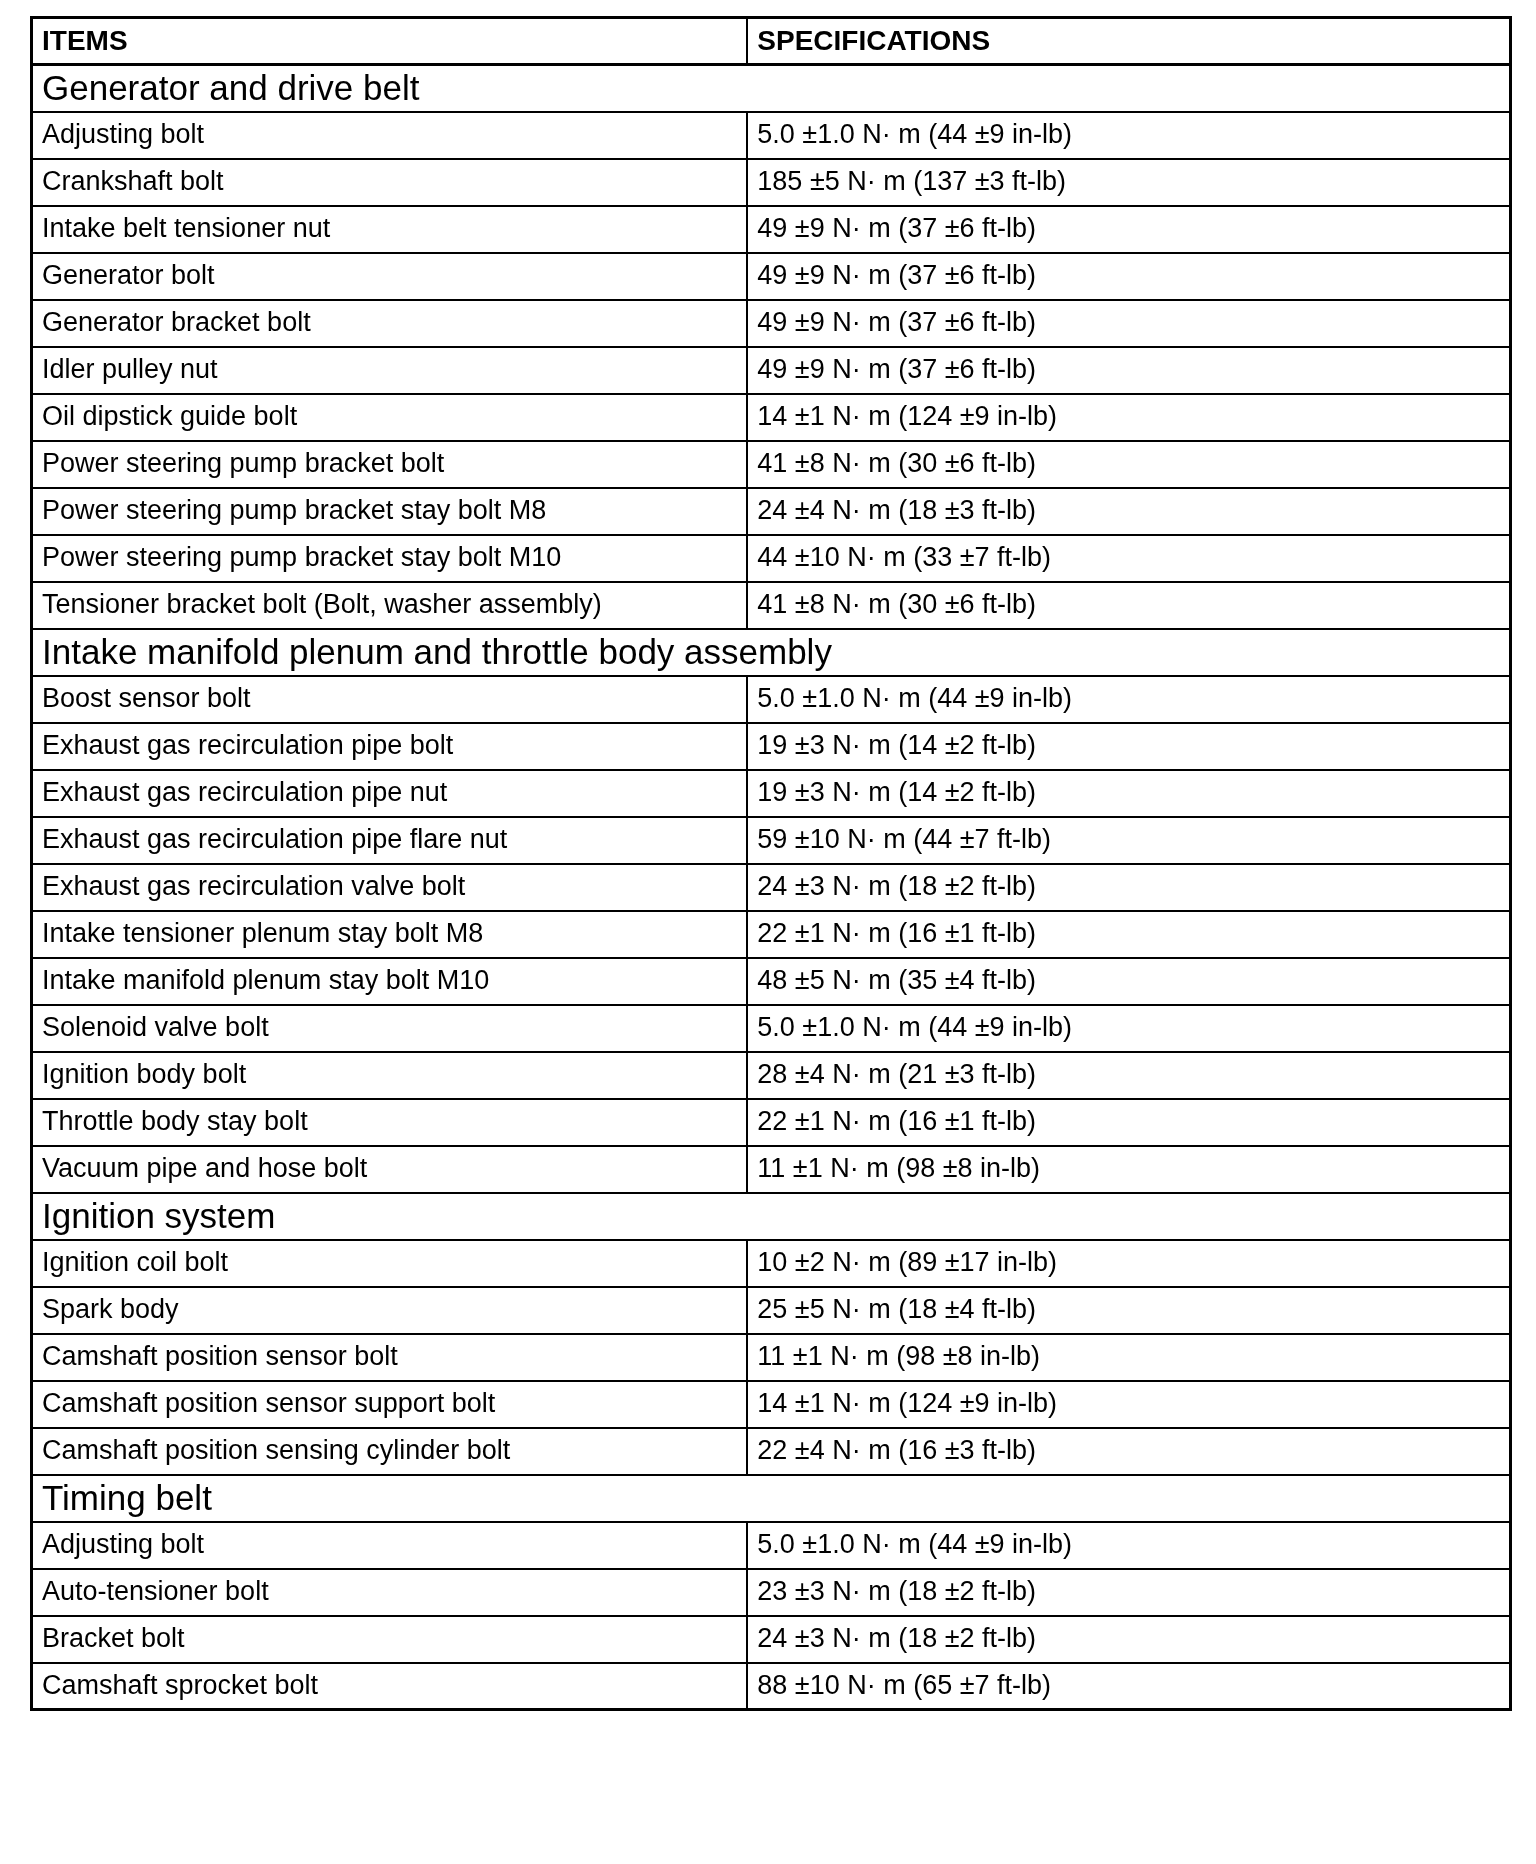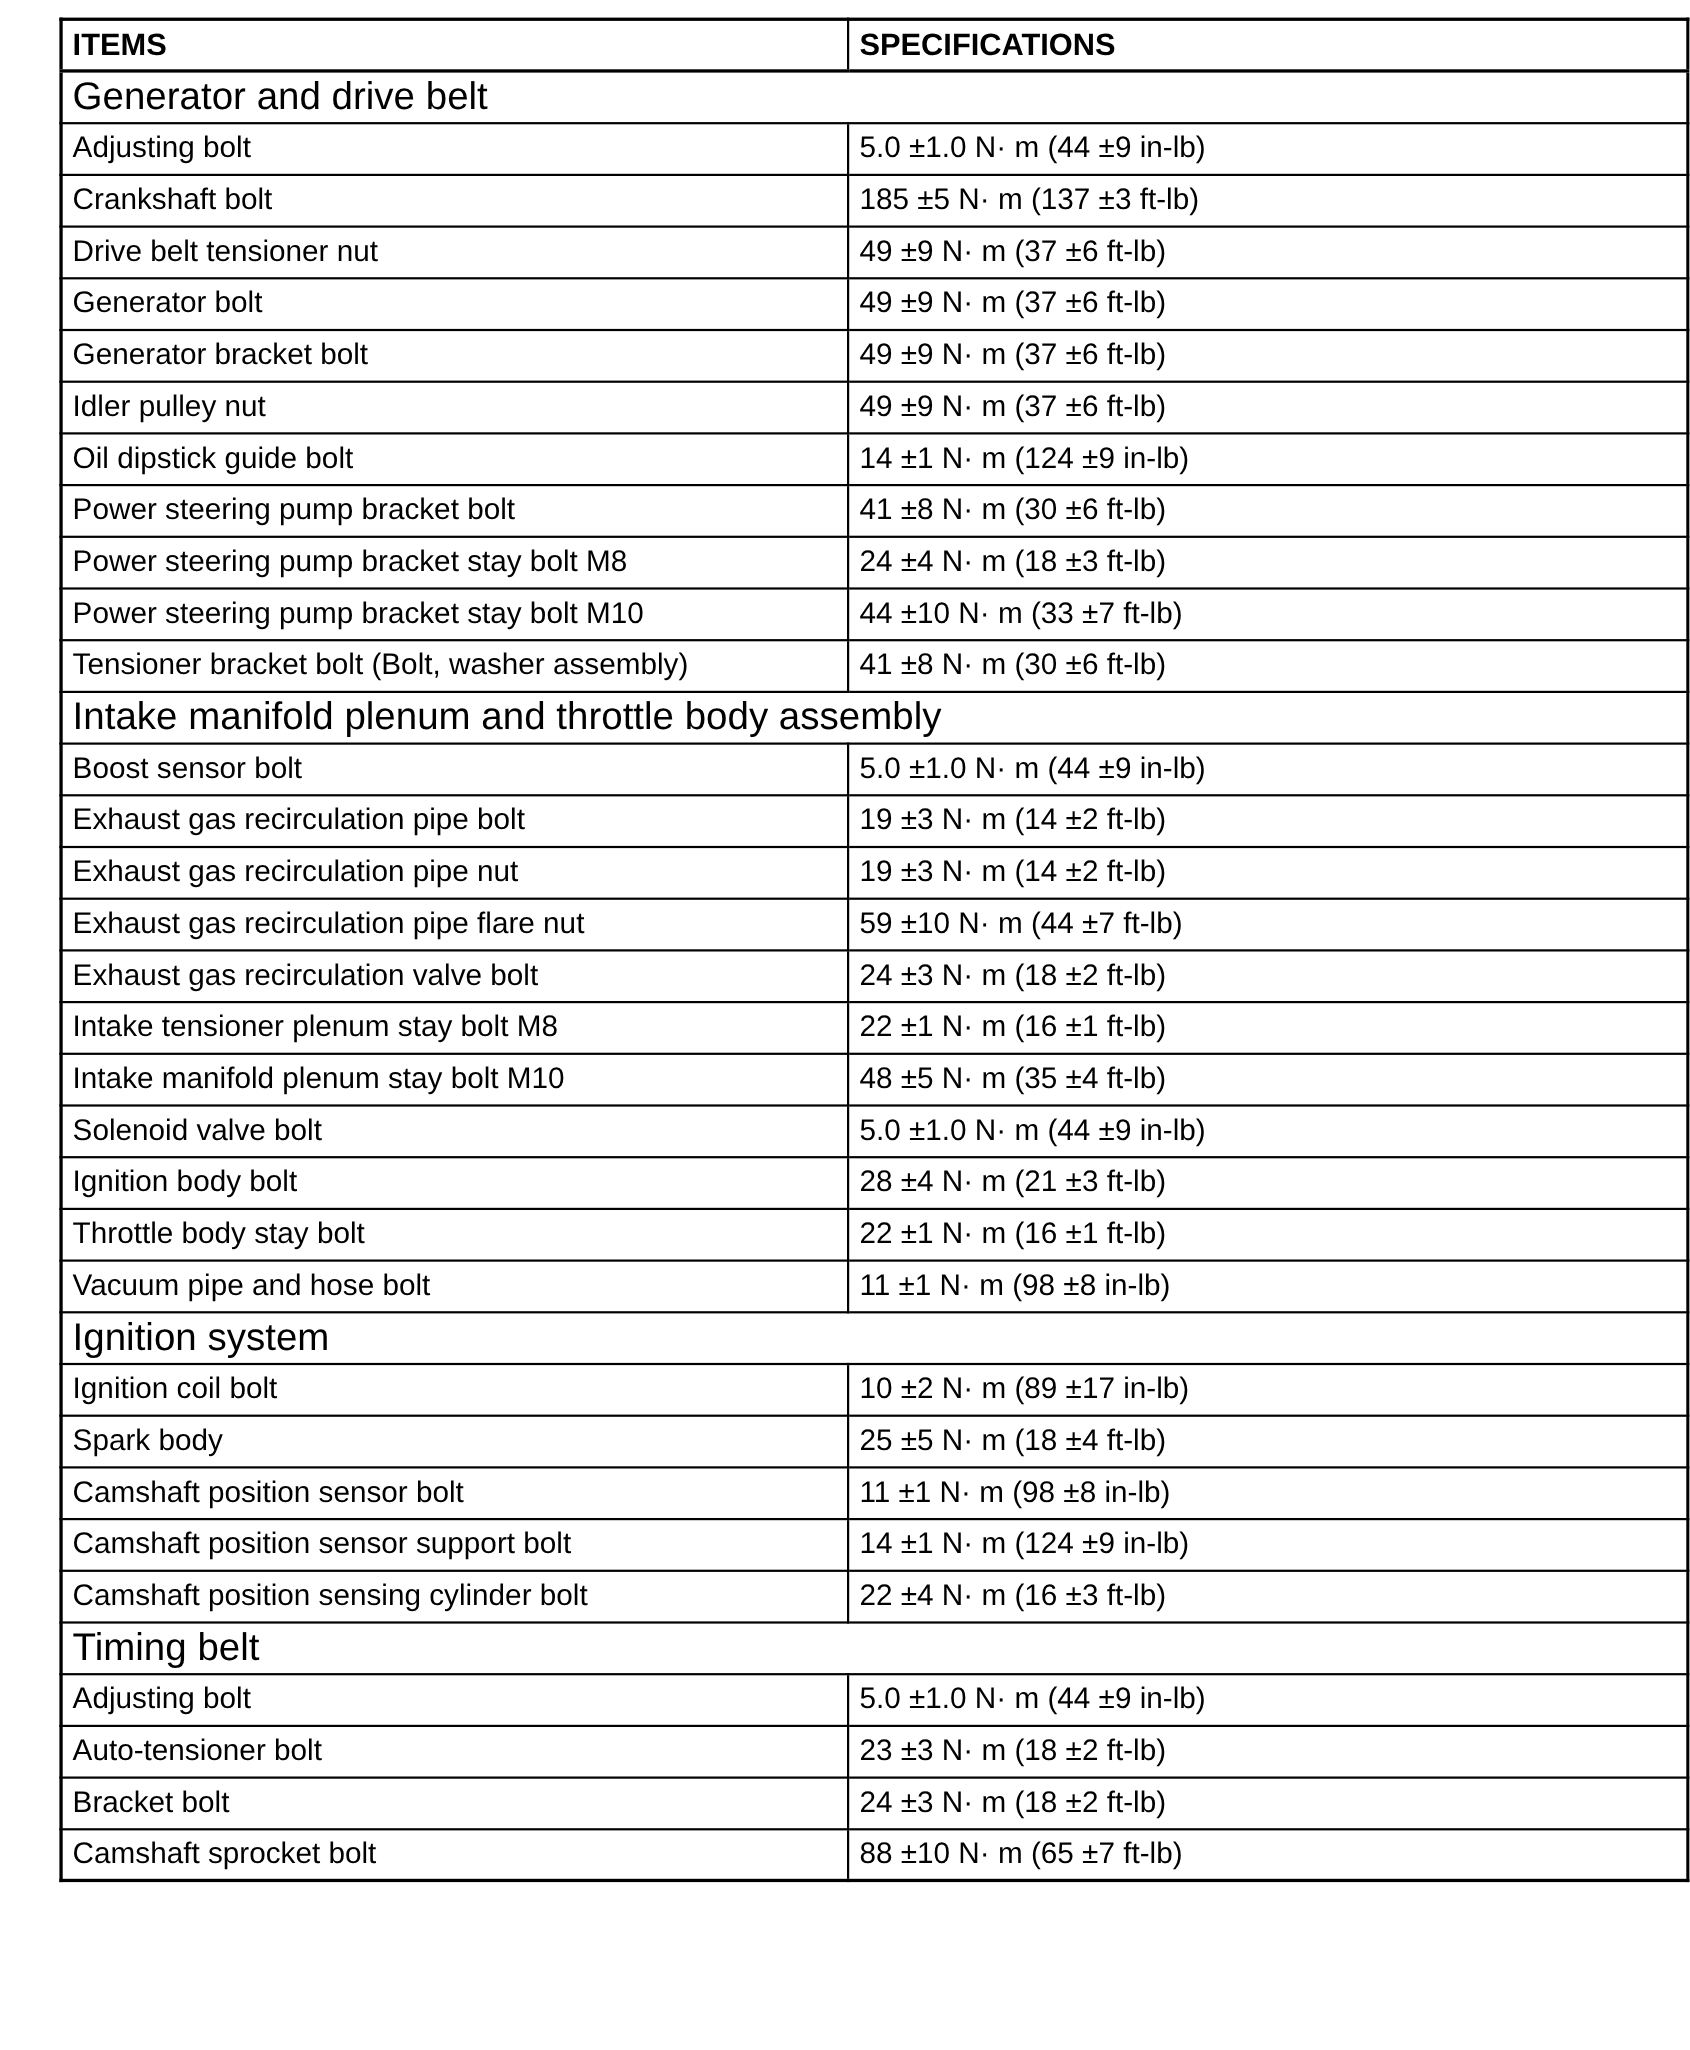--- a/index.html
+++ b/index.html
@@ -14,21 +14,20 @@
     min-height: 1864px;
     box-sizing: border-box;
     padding: 16px 24px 18px 30px;
     background: #ffffff;
   }
   table.spec-table {
     width: 100%;
     border-collapse: collapse;
     table-layout: fixed;
     border: 3px solid #000000;
-    margin-left: 24px;
   }
   .spec-table th,
   .spec-table td {
     border: 2px solid #000000;
     box-sizing: border-box;
     height: 47px;
     padding: 2px 9px;
     font-size: 27px;
     line-height: 1.15;
     text-align: left;
@@ -70,21 +69,21 @@
         </tr>
         <tr>
           <td>Adjusting bolt</td>
           <td>5.0 ±1.0 N· m (44 ±9 in-lb)</td>
         </tr>
         <tr>
           <td>Crankshaft bolt</td>
           <td>185 ±5 N· m (137 ±3 ft-lb)</td>
         </tr>
         <tr>
-          <td>Drive belt tensioner nut</td>
+          <td>Intake belt tensioner nut</td>
           <td>49 ±9 N· m (37 ±6 ft-lb)</td>
         </tr>
         <tr>
           <td>Generator bolt</td>
           <td>49 ±9 N· m (37 ±6 ft-lb)</td>
         </tr>
         <tr>
           <td>Generator bracket bolt</td>
           <td>49 ±9 N· m (37 ±6 ft-lb)</td>
         </tr>

